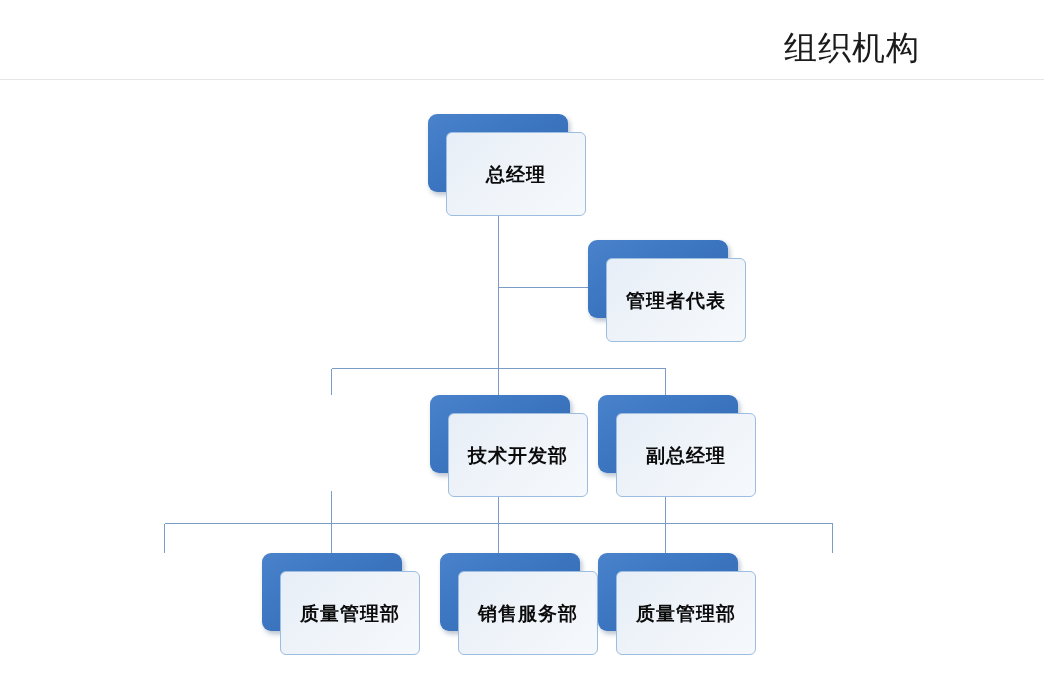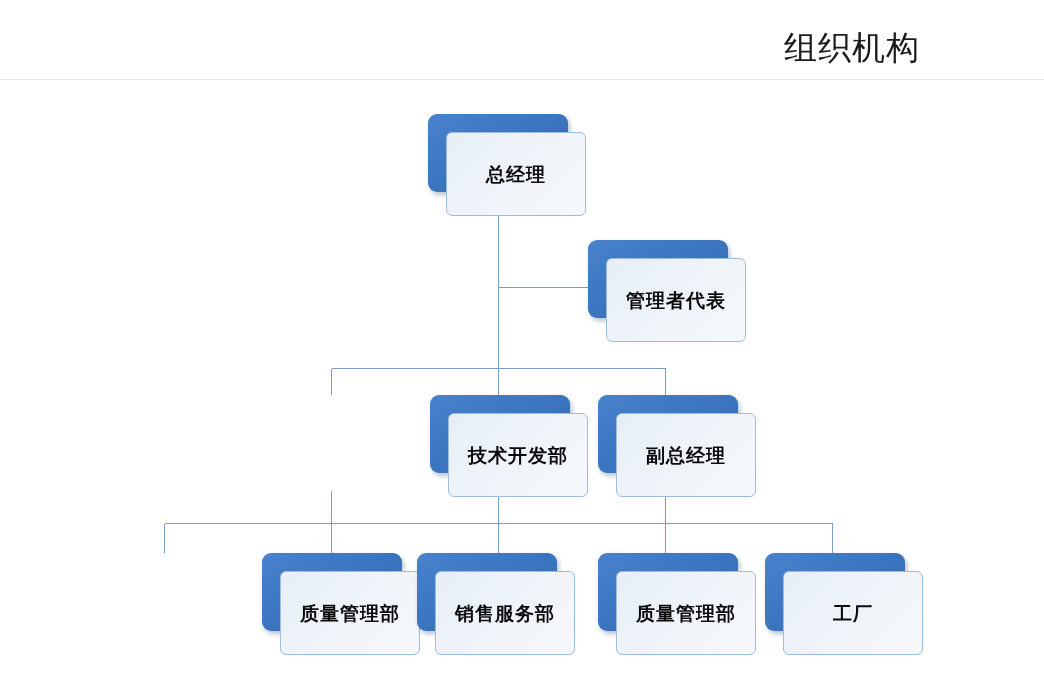--- a/index.html
+++ b/index.html
@@ -166,34 +166,28 @@
   </div>
 
 
   <div class="node" style="left:262px; top:473px;">
     <div class="back-card"></div>
     <div class="front-card">
       <span class="node-label">质量管理部</span>
     </div>
   </div>
 
-  <div class="node" style="left:417px; top:473px;">
+  <div class="node" style="left:440px; top:473px;">
     <div class="back-card"></div>
     <div class="front-card">
       <span class="node-label">销售服务部</span>
     </div>
   </div>
 
   <div class="node" style="left:598px; top:473px;">
     <div class="back-card"></div>
     <div class="front-card">
       <span class="node-label">质量管理部</span>
     </div>
   </div>
 
-  <div class="node" style="left:765px; top:473px;">
-    <div class="back-card"></div>
-    <div class="front-card">
-      <span class="node-label">工厂</span>
-    </div>
-  </div>
 
 </div>
 
 </body></html>

